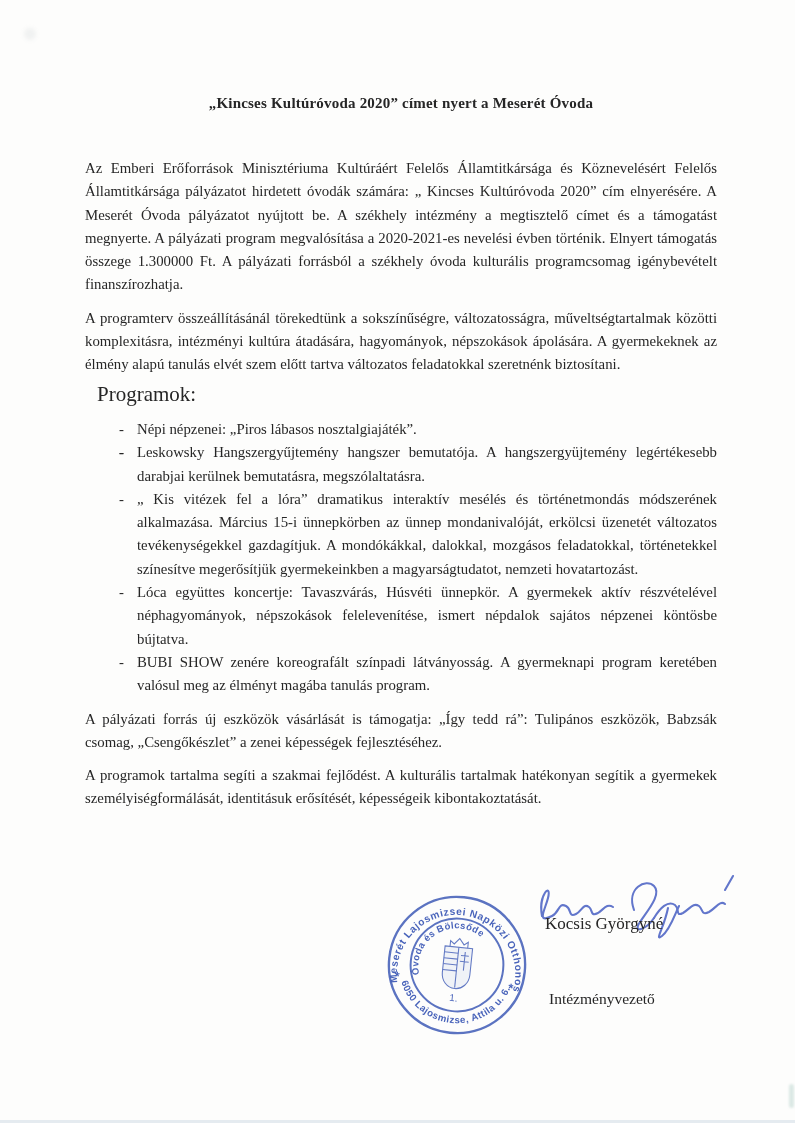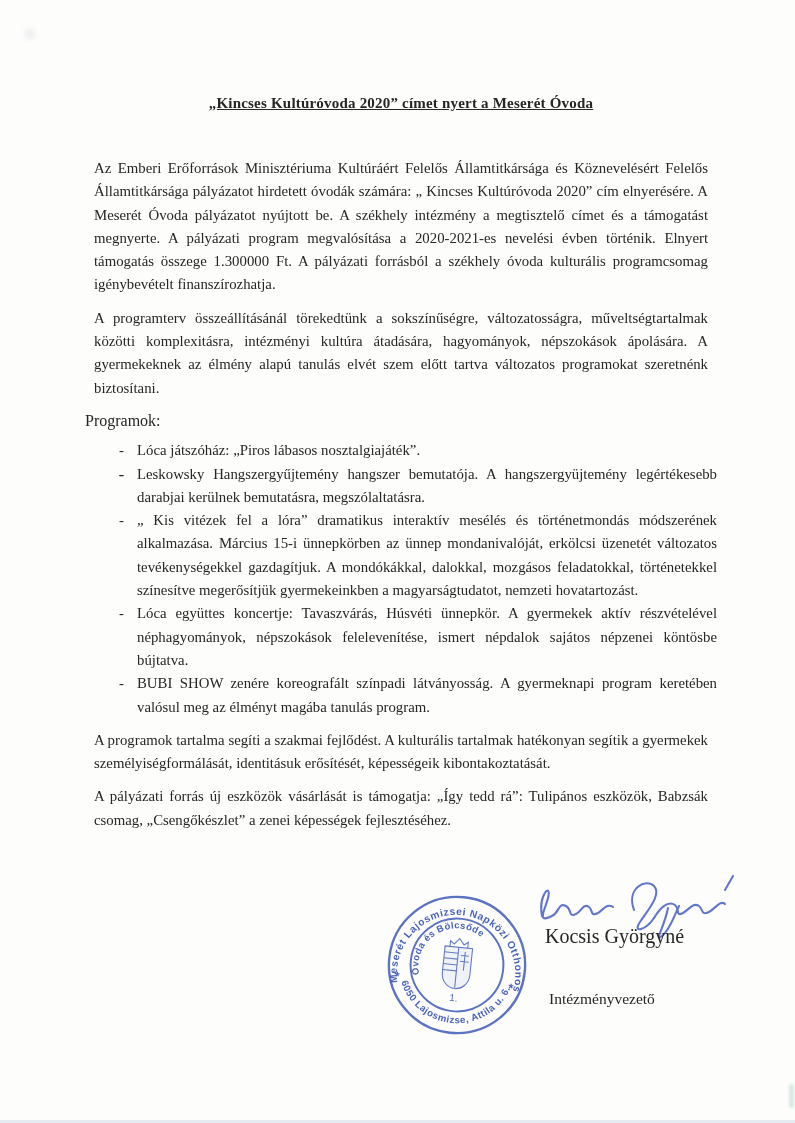--- a/index.html
+++ b/index.html
@@ -13,34 +13,33 @@
   }
   .content{
     position:absolute;left:85px;top:93px;width:632px;
   }
   .doc-title{
     text-align:center;
     font-weight:bold;
     font-size:15px;
     line-height:20px;
     letter-spacing:.2px;
-    text-decoration:underline;
   }
   .para{
-    margin:9px;
+    margin:0;
     margin-top:10px;
     font-size:14.8px;
     line-height:23.3px;
     text-align:justify;
     hyphens:none;
   }
   .para.first{margin-top:44px;}
   .programs-heading{
-    margin:0;margin-top:6px;
-    font-size:16px;line-height:23.3px;
+    margin:12px;margin-top:6px;
+    font-size:21px;line-height:23.3px;
     font-weight:normal;
   }
   ul.prog-list{
     list-style:none;
     margin:0;margin-top:7px;padding:0;
   }
   li.prog-item{
     position:relative;
     padding-left:52px;
     font-size:14.8px;
@@ -54,21 +53,21 @@
   .stamp-wrap{
     position:absolute;left:383px;top:891px;width:148px;height:148px;
     transform:rotate(6deg);
     opacity:.92;
   }
   .sig-svg{
     position:absolute;left:528px;top:872px;width:210px;height:72px;
   }
   .printed-name{
     position:absolute;left:545px;top:913px;
-    font-size:20px;line-height:22px;margin-top:12px;
+    font-size:17px;line-height:22px;
   }
   .printed-role{
     position:absolute;left:549px;top:988px;
     font-size:15.5px;line-height:22px;
   }
   
   .smudge-topleft{
     position:absolute;left:24px;top:28px;width:12px;height:12px;
     background:#c9cfd1;opacity:.25;border-radius:50%;
     filter:blur(2px);
@@ -89,29 +88,29 @@
 
 <div class="page">
 
   <div class="smudge-topleft"></div>
 
   <div class="content">
     <div class="doc-title">„Kincses Kultúróvoda 2020” címet nyert a Meserét Óvoda</div>
 
     <p class="para first">Az Emberi Erőforrások Minisztériuma Kultúráért Felelős Államtitkársága és Köznevelésért Felelős Államtitkársága pályázatot hirdetett óvodák számára: „ Kincses Kultúróvoda 2020” cím elnyerésére. A Meserét Óvoda pályázatot nyújtott be. A székhely intézmény a megtisztelő címet és a támogatást megnyerte. A pályázati program megvalósítása a 2020-2021-es nevelési évben történik. Elnyert támogatás összege 1.300000 Ft. A pályázati forrásból a székhely óvoda kulturális programcsomag igénybevételt finanszírozhatja.</p>
 
-    <p class="para">A programterv összeállításánál törekedtünk a sokszínűségre, változatosságra, műveltségtartalmak közötti komplexitásra, intézményi kultúra átadására, hagyományok, népszokások ápolására. A gyermekeknek az élmény alapú tanulás elvét szem előtt tartva változatos programokat szeretnénk biztosítani.</p>
+    <p class="para">A programterv összeállításánál törekedtünk a sokszínűségre, változatosságra, műveltségtartalmak közötti komplexitásra, intézményi kultúra átadására, hagyományok, népszokások ápolására. A gyermekeknek az élmény alapú tanulás elvét szem előtt tartva változatos feladatokkal szeretnénk biztosítani.</p>
 
     <p class="programs-heading">Programok:</p>
 
     <ul class="prog-list">
 
         <li class="prog-item">
           <span class="dash">-</span>
-          <span>Lóca játszóház: „Piros lábasos nosztalgiajáték”.</span>
+          <span>Népi népzenei: „Piros lábasos nosztalgiajáték”.</span>
         </li>
 
         <li class="prog-item">
           <span class="dash">-</span>
         </li>
 
         <li class="prog-item">
           <span class="dash">-</span>
           <span>Leskowsky Hangszergyűjtemény hangszer bemutatója. A hangszergyüjtemény legértékesebb darabjai kerülnek bemutatásra, megszólaltatásra.</span>
         </li>
@@ -125,23 +124,23 @@
           <span class="dash">-</span>
           <span>Lóca együttes koncertje: Tavaszvárás, Húsvéti ünnepkör. A gyermekek aktív részvételével néphagyományok, népszokások felelevenítése, ismert népdalok sajátos népzenei köntösbe bújtatva.</span>
         </li>
 
         <li class="prog-item">
           <span class="dash">-</span>
           <span>BUBI SHOW zenére koreografált színpadi látványosság. A gyermeknapi program keretében valósul meg az élményt magába tanulás program.</span>
         </li>
       </ul>
 
+    <p class="para">A pályázati forrás új eszközök vásárlását is támogatja: „Így tedd rá”: Tulipános eszközök, Babzsák csomag, „Csengőkészlet” a zenei képességek fejlesztéséhez.</p>
+
     <p class="para">A programok tartalma segíti a szakmai fejlődést. A kulturális tartalmak hatékonyan segítik a gyermekek személyiségformálását, identitásuk erősítését, képességeik kibontakoztatását.</p>
-
-    <p class="para">A pályázati forrás új eszközök vásárlását is támogatja: „Így tedd rá”: Tulipános eszközök, Babzsák csomag, „Csengőkészlet” a zenei képességek fejlesztéséhez.</p>
   </div>
 
   <div class="stamp-wrap">
     <svg viewBox="0 0 150 150" width="148" height="148">
       <defs>
         <path id="arcTop" d="M 18,103 A 60,60 0 1 1 132,103"></path>
         <path id="arcInner" d="M 41,96 A 39,39 0 1 1 109,96"></path>
         <path id="arcBot" d="M 18.5,92 A 59,59 0 0 0 131.5,92"></path>
       </defs>
       <circle class="stamp-stroke" cx="75" cy="75" r="69" stroke-width="2.4" opacity=".9"></circle>

